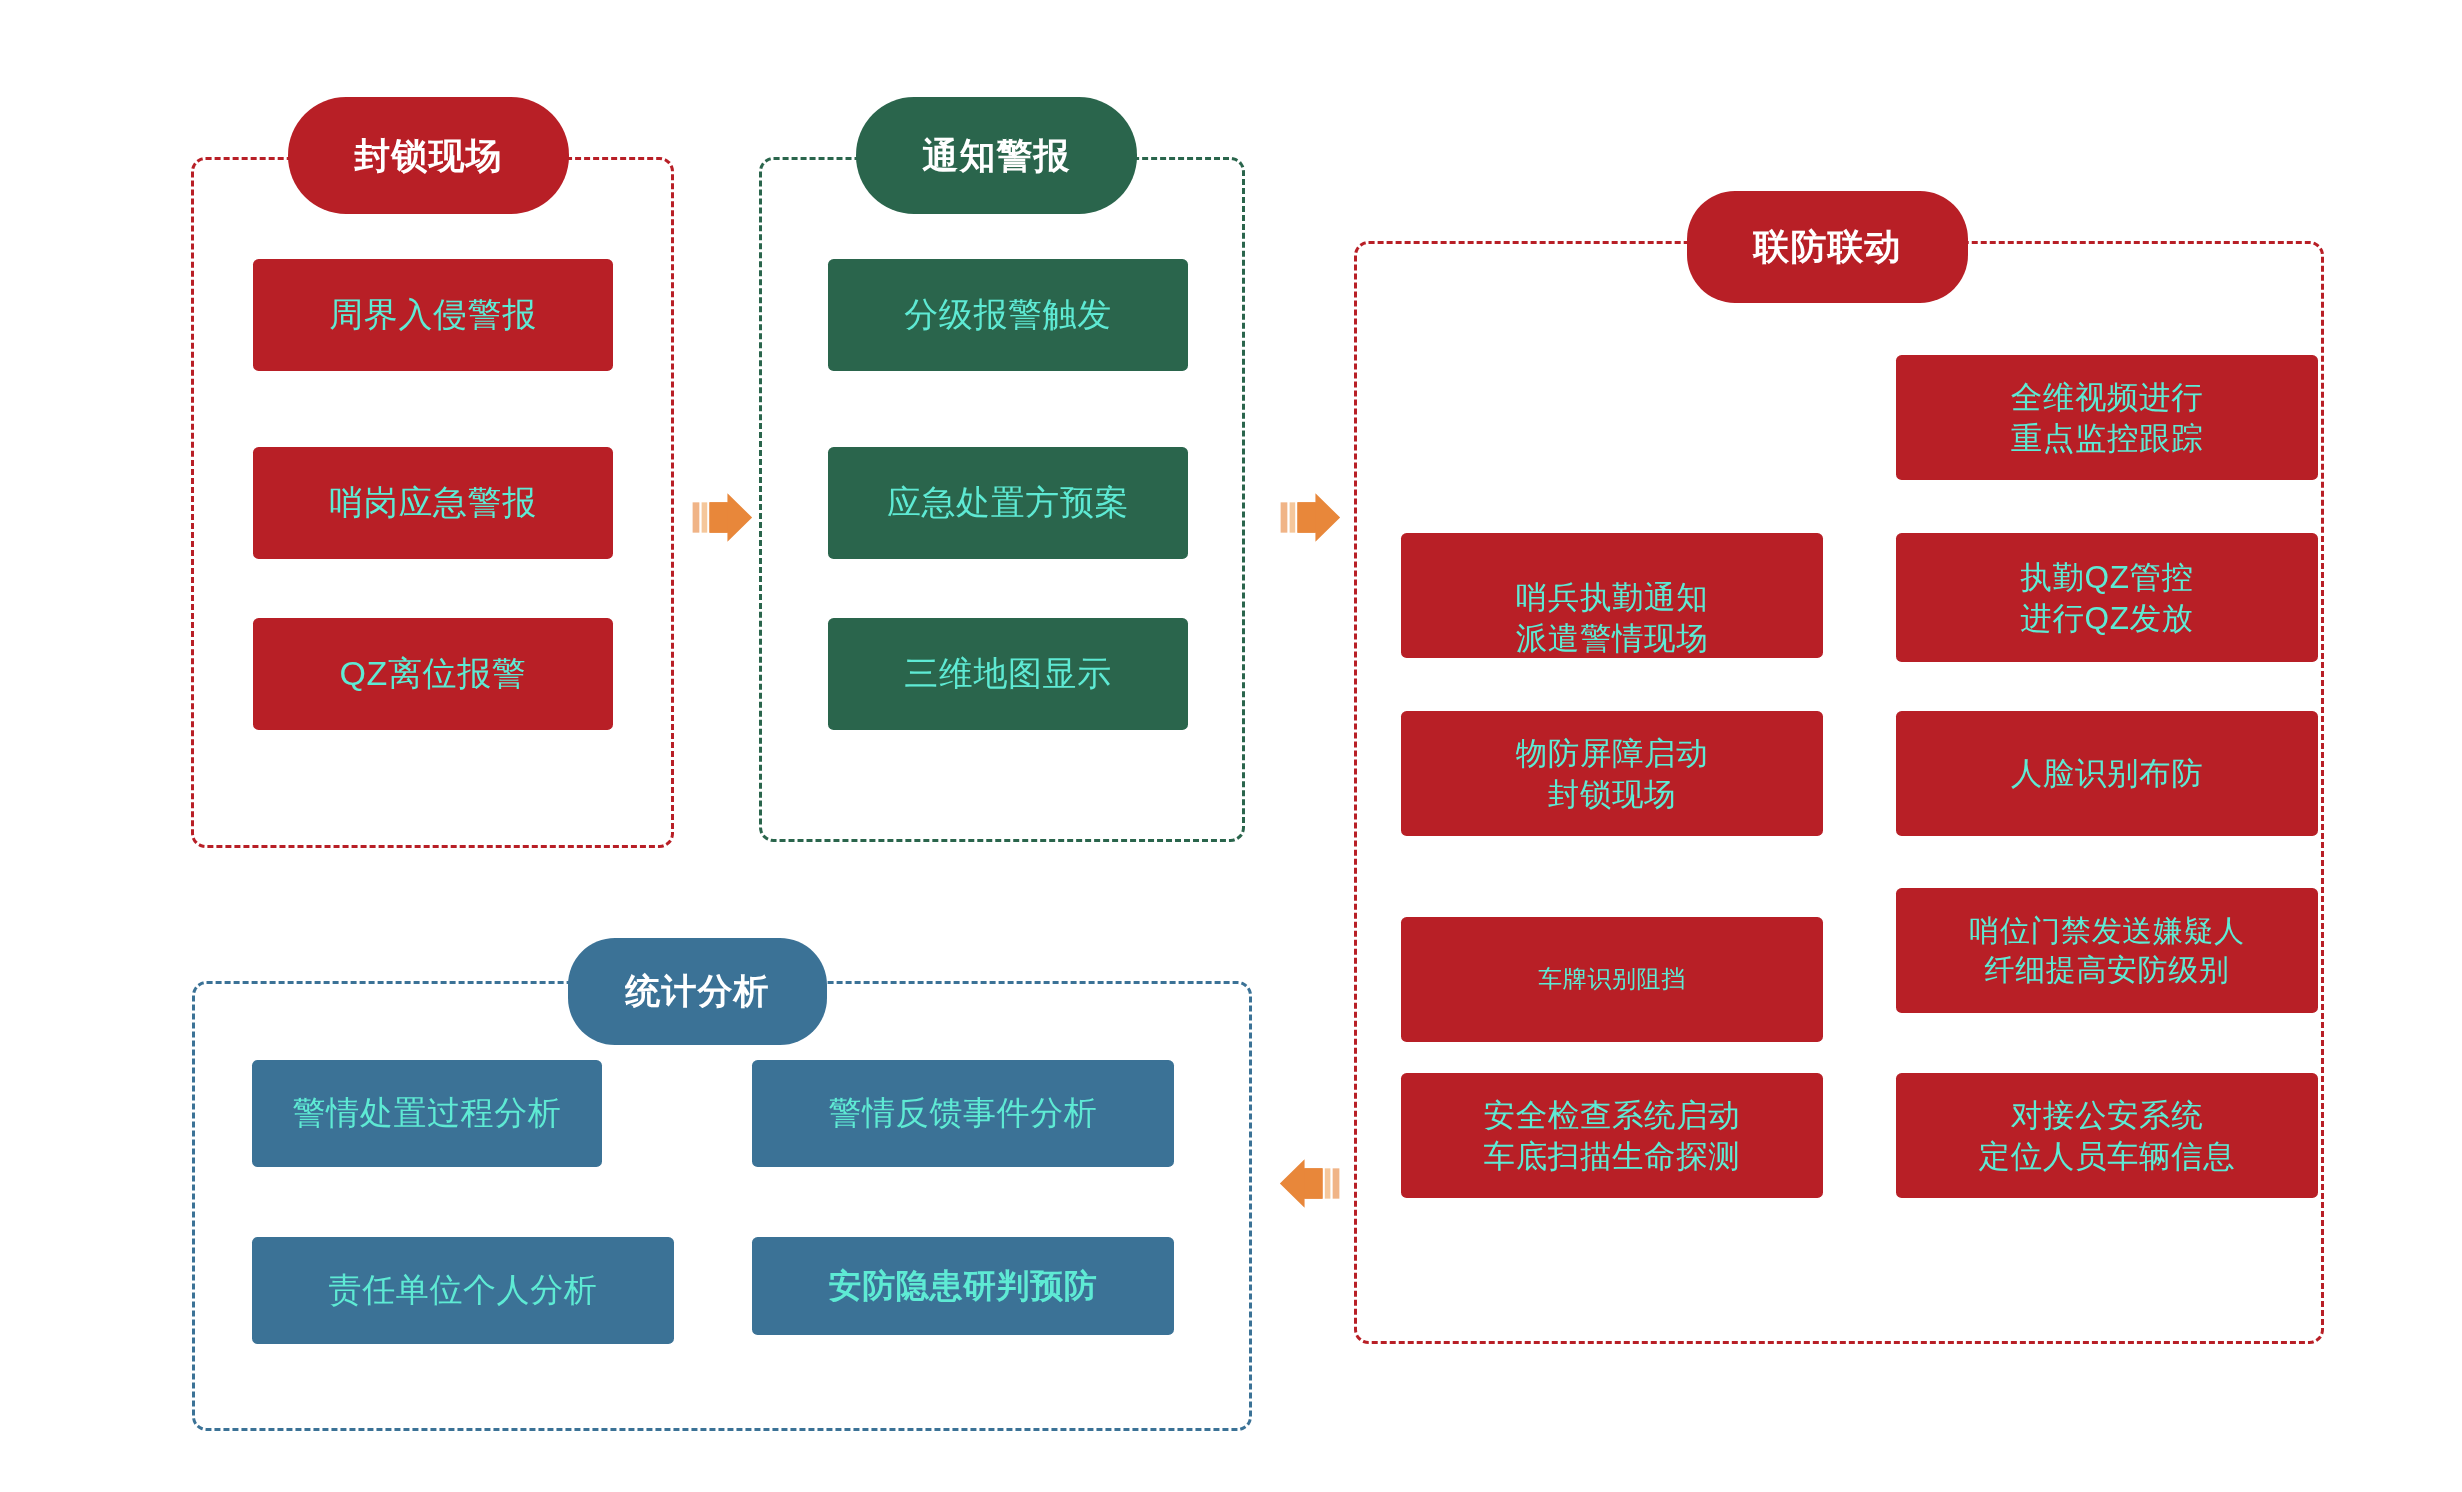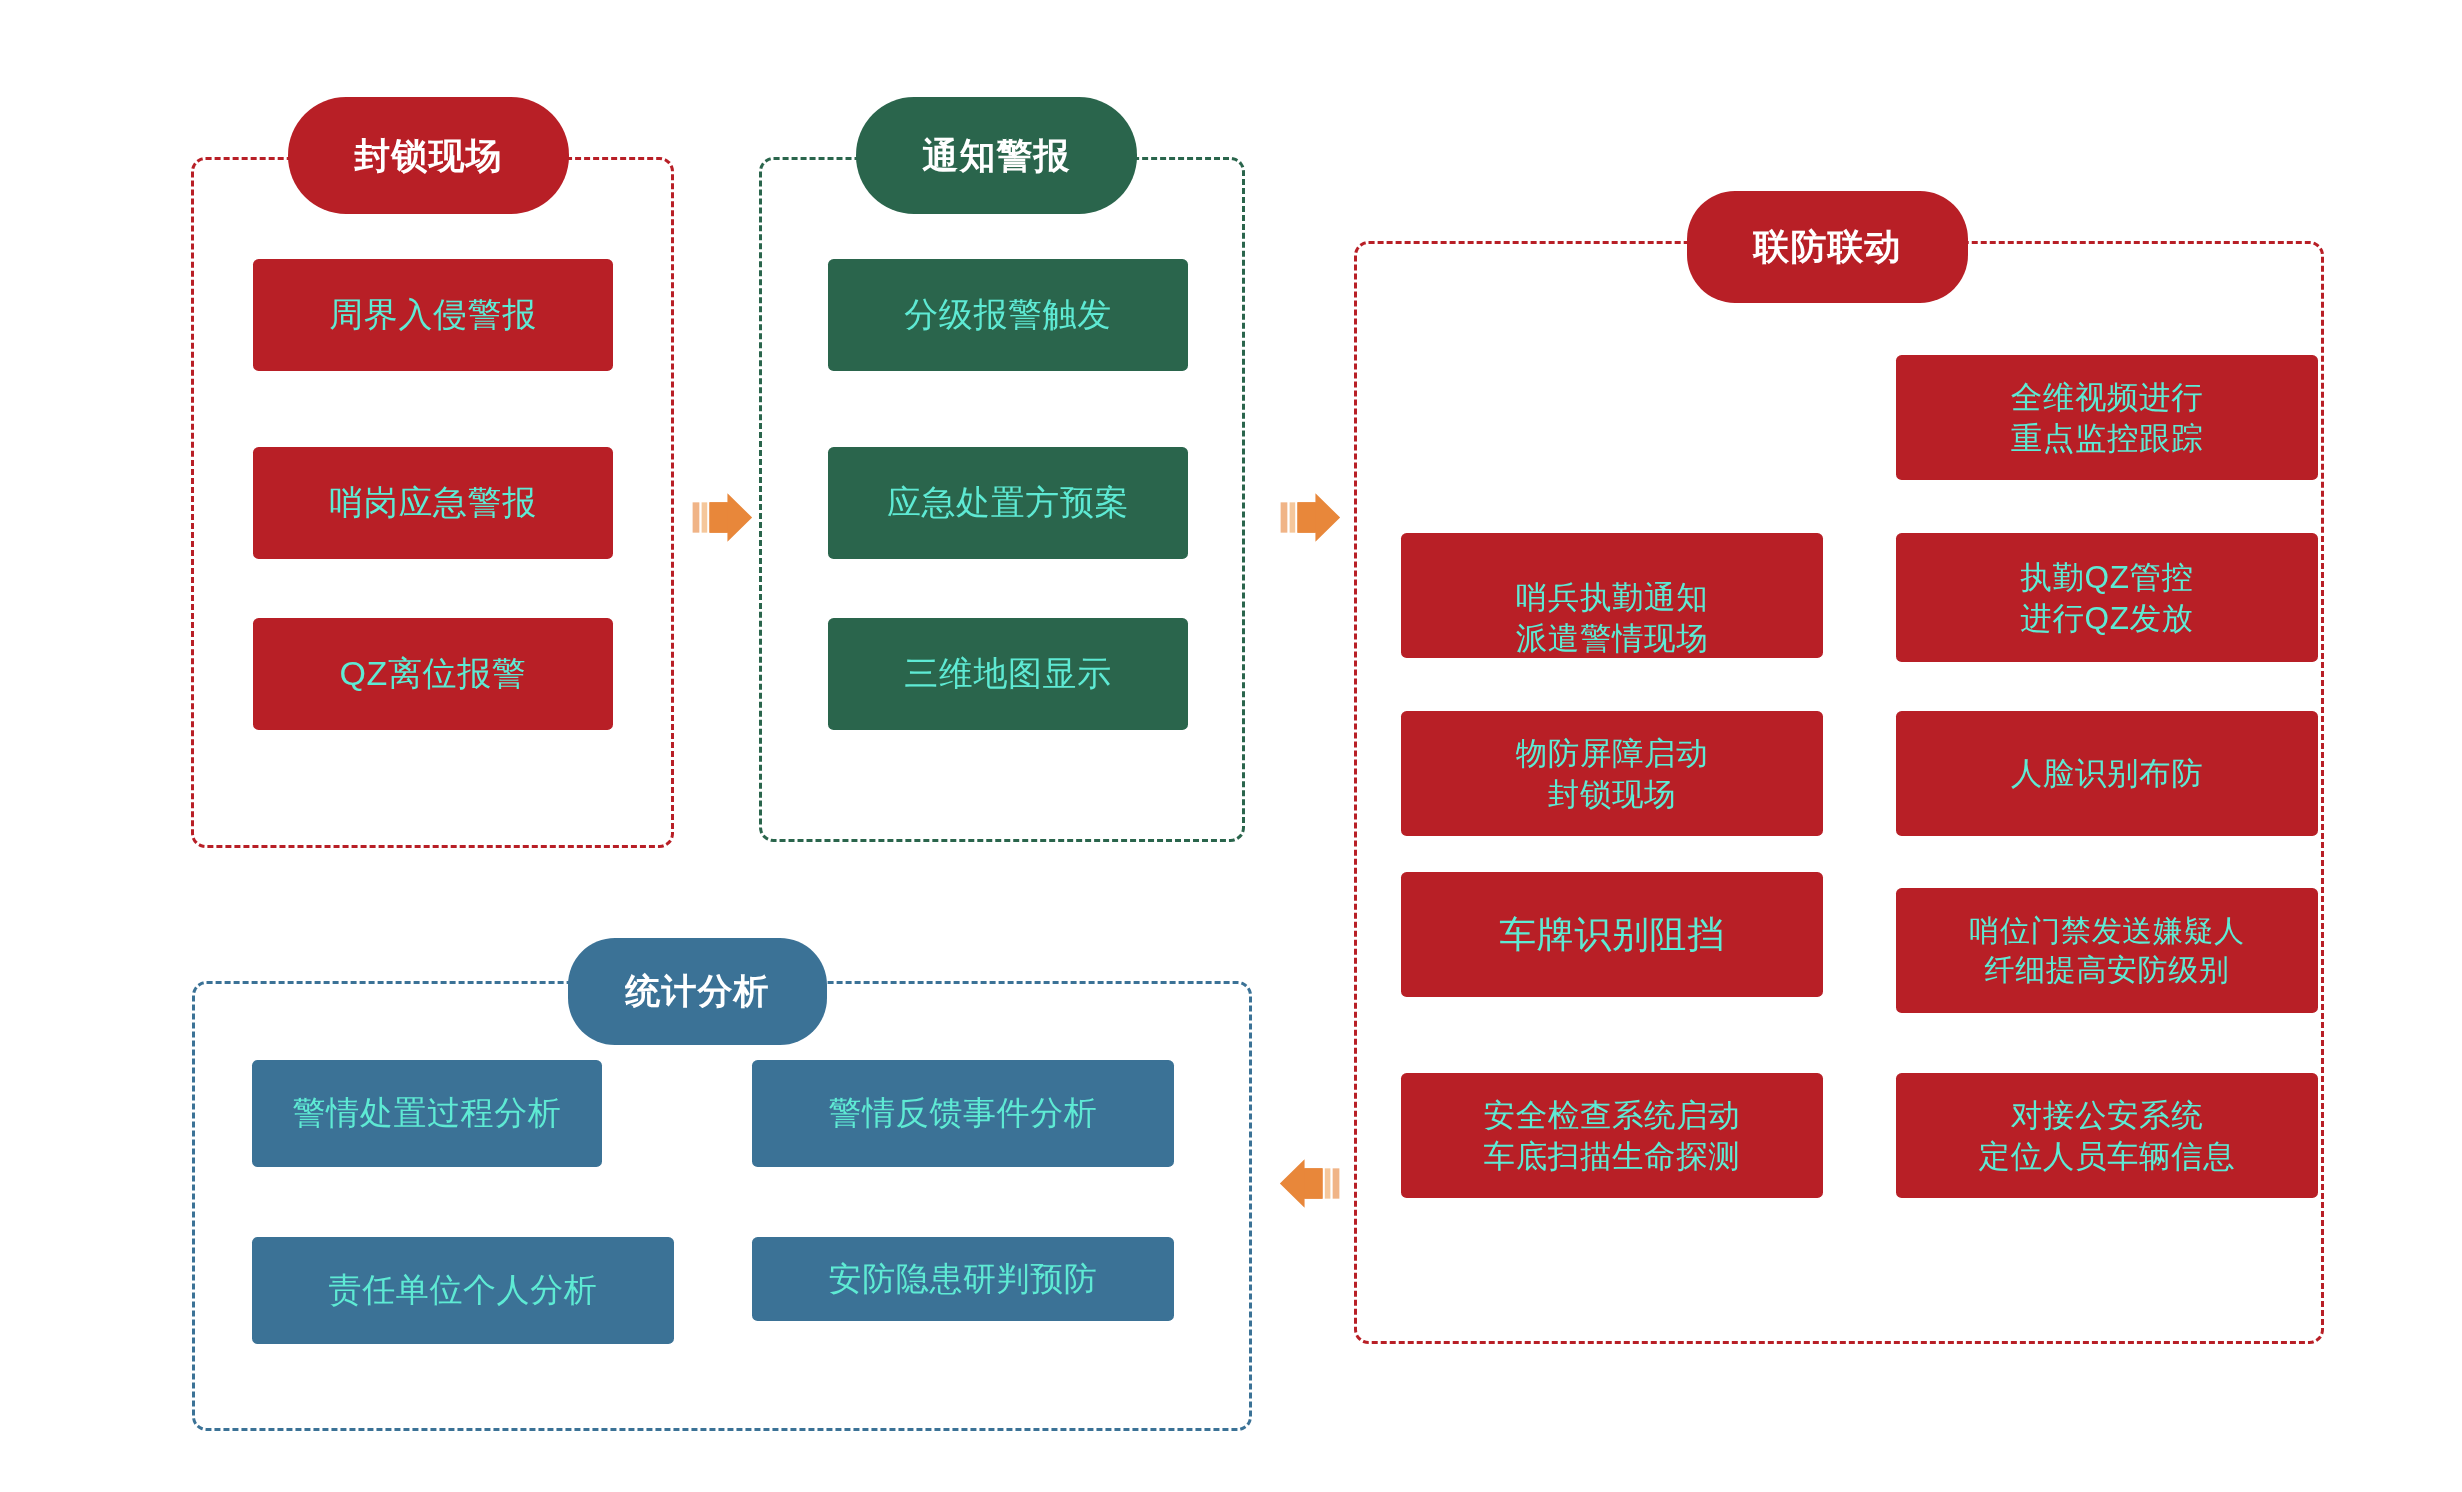--- a/index.html
+++ b/index.html
@@ -147,21 +147,21 @@
   <div class="card red" style="left:1401px; top:533px; width:422px; height:125px; font-size:31.5px;justify-content:flex-end;">
     <span class="ln">哨兵执勤通知</span>
     <span class="ln">派遣警情现场</span>
   </div>
 
   <div class="card red" style="left:1401px; top:711px; width:422px; height:125px; font-size:31.5px;">
     <span class="ln">物防屏障启动</span>
     <span class="ln">封锁现场</span>
   </div>
 
-  <div class="card red" style="left:1401px; top:872px; width:422px; height:125px; font-size:37px;align-items:center;">
+  <div class="card red" style="left:1401px; top:917px; width:422px; height:125px; font-size:24px;align-items:center;">
     <span class="ln">车牌识别阻挡</span>
   </div>
 
   <div class="card red" style="left:1401px; top:1073px; width:422px; height:125px; font-size:31.5px;">
     <span class="ln">安全检查系统启动</span>
     <span class="ln">车底扫描生命探测</span>
   </div>
 
   <div class="card red" style="left:1896px; top:355px; width:422px; height:125px; font-size:31.5px;">
     <span class="ln">全维视频进行</span>
@@ -207,18 +207,18 @@
   </div>
 
   <div class="card blue" style="left:252px; top:1237px; width:422px; height:107px; font-size:33px;">
     <span class="ln">责任单位个人分析</span>
   </div>
 
   <div class="card blue" style="left:752px; top:1060px; width:422px; height:107px; font-size:33px;">
     <span class="ln">警情反馈事件分析</span>
   </div>
 
-  <div class="card blue" style="left:752px; top:1237px; width:422px; height:84px; font-size:33px;">
+  <div class="card blue" style="left:752px; top:1237px; width:422px; height:98px; font-size:33px;font-weight:bold;">
     <span class="ln">安防隐患研判预防</span>
   </div>
 
 </div>
 
 
 </body></html>

